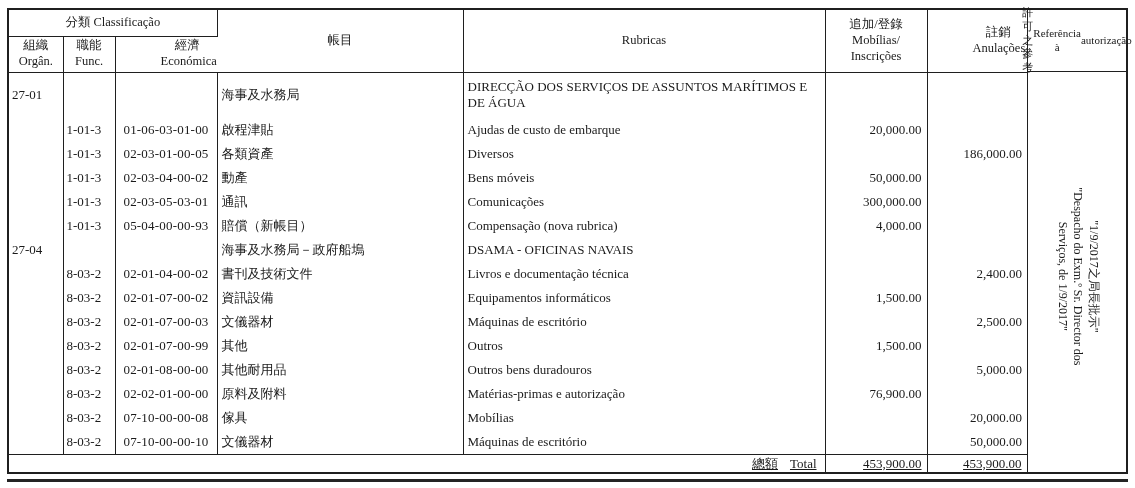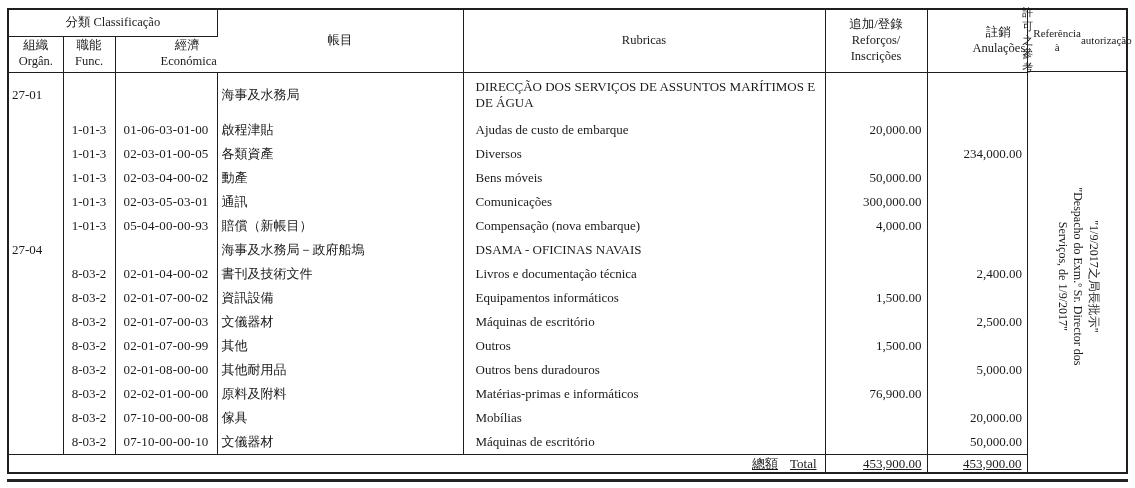--- a/index.html
+++ b/index.html
@@ -44,24 +44,24 @@
   thead th:last-child{border-right:none;padding-left:45px;}
   thead th.span2{border-bottom:1.5px solid #1f1f1f;}
   tbody td{
     border-right:1px solid #1f1f1f;
     border-top:none;border-bottom:none;
   }
   tbody td:last-child{border-right:none;}
   tbody tr{height:24px;}
   tbody tr.tall{height:46px;}
   td.c-organ{}
-  td.c-func{text-align:center;}
+  td.c-func{}
   td.c-econ{text-align:center;letter-spacing:0.2px;}
   td.c-acct{text-align:left;padding-left:4px;}
-  td.c-rubr{text-align:left;padding-left:12px;line-height:1.25;margin-left:47px;}
+  td.c-rubr{text-align:left;padding-left:4px;line-height:1.25;margin-left:47px;}
   td.c-amt{text-align:right;padding-right:5px;margin-left:46px;}
   tfoot td{
     border-top:1.5px solid #1f1f1f;
   }
   tfoot tr{height:18px;text-decoration:underline;}
   td.total-label{text-align:right;padding-right:8px;border-right:1px solid #1f1f1f;}
   td.total-label .tsp{margin-left:12px;}
   tfoot td.c-amt{border-right:1px solid #1f1f1f;}
   
   .refcol{
@@ -111,21 +111,21 @@
         <col class="c6">
         <col class="c7">
     </colgroup>
     <thead>
       <tr class="hr1">
         <th colspan="3">分類 Classificação</th>
         <th rowspan="2" class="span2">帳目</th>
         <th rowspan="2" class="span2">Rubricas</th>
         <th rowspan="2" class="span2">
           <div>追加/登錄</div>
-          <div>Reforços/</div>
+          <div>Mobílias/</div>
           <div>Inscrições</div>
         </th>
         <th rowspan="2" class="span2">
           <div>註銷</div>
           <div>Anulações</div>
         </th>
       </tr>
       <tr class="hr2">
         <th class="span2">
           <div>組織</div>
@@ -160,21 +160,21 @@
     <td class="c-amt">20,000.00</td>
     <td class="c-amt"></td>
   </tr>
         <tr>
     <td class="c-organ"></td>
     <td class="c-func">1-01-3</td>
     <td class="c-econ">02-03-01-00-05</td>
     <td class="c-acct">各類資產</td>
     <td class="c-rubr">Diversos</td>
     <td class="c-amt"></td>
-    <td class="c-amt">234,000.00</td>
+    <td class="c-amt">186,000.00</td>
   </tr>
         <tr>
     <td class="c-organ"></td>
     <td class="c-func">1-01-3</td>
     <td class="c-econ">02-03-04-00-02</td>
     <td class="c-acct">動產</td>
     <td class="c-rubr">Bens móveis</td>
     <td class="c-amt">50,000.00</td>
     <td class="c-amt"></td>
   </tr>
@@ -185,21 +185,21 @@
     <td class="c-acct">通訊</td>
     <td class="c-rubr">Comunicações</td>
     <td class="c-amt">300,000.00</td>
     <td class="c-amt"></td>
   </tr>
         <tr>
     <td class="c-organ"></td>
     <td class="c-func">1-01-3</td>
     <td class="c-econ">05-04-00-00-93</td>
     <td class="c-acct">賠償（新帳目）</td>
-    <td class="c-rubr">Compensação (nova embarque)</td>
+    <td class="c-rubr">Compensação (nova rubrica)</td>
     <td class="c-amt">4,000.00</td>
     <td class="c-amt"></td>
   </tr>
         <tr>
     <td class="c-organ">27-04</td>
     <td class="c-func"></td>
     <td class="c-econ"></td>
     <td class="c-acct">海事及水務局－政府船塢</td>
     <td class="c-rubr">DSAMA - OFICINAS NAVAIS</td>
     <td class="c-amt"></td>
@@ -248,21 +248,21 @@
     <td class="c-acct">其他耐用品</td>
     <td class="c-rubr">Outros bens duradouros</td>
     <td class="c-amt"></td>
     <td class="c-amt">5,000.00</td>
   </tr>
         <tr>
     <td class="c-organ"></td>
     <td class="c-func">8-03-2</td>
     <td class="c-econ">02-02-01-00-00</td>
     <td class="c-acct">原料及附料</td>
-    <td class="c-rubr">Matérias-primas e informáticos</td>
+    <td class="c-rubr">Matérias-primas e autorização</td>
     <td class="c-amt">76,900.00</td>
     <td class="c-amt"></td>
   </tr>
         <tr>
     <td class="c-organ"></td>
     <td class="c-func">8-03-2</td>
     <td class="c-econ">07-10-00-00-08</td>
     <td class="c-acct">傢具</td>
     <td class="c-rubr">Mobílias</td>
     <td class="c-amt"></td>

